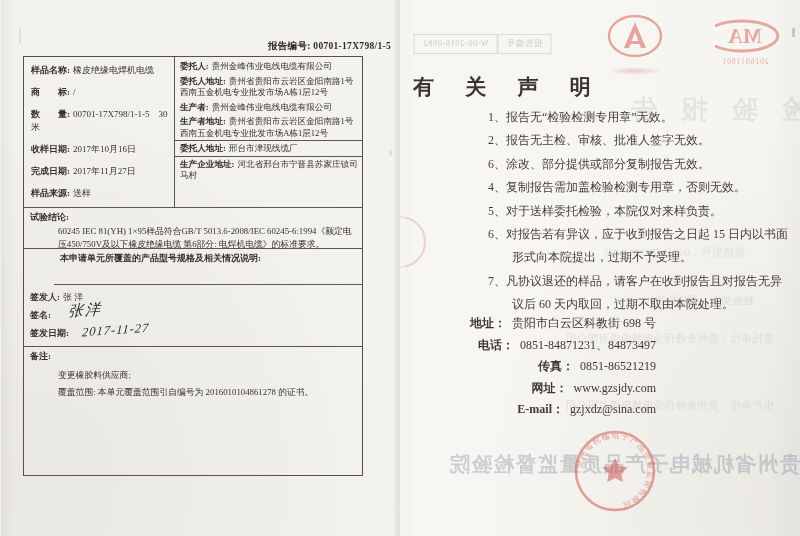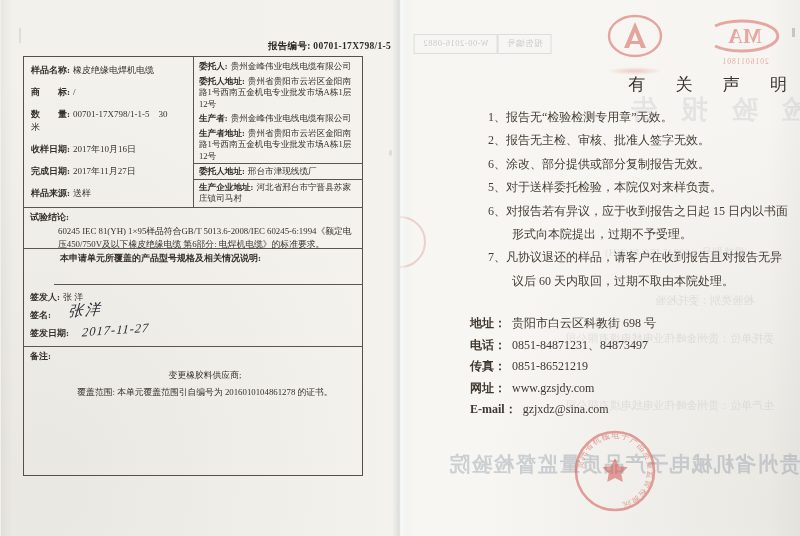--- a/index.html
+++ b/index.html
@@ -24,47 +24,47 @@
     position:absolute; left:392px; top:0; width:16px; height:536px;
     background:linear-gradient(90deg, transparent, rgba(150,165,175,.25) 45%, rgba(255,255,255,.6) 55%, transparent);
     pointer-events:none;
   }
 
   
   .report-no { position:absolute; left:0; top:40px; width:390px; text-align:right;
     font-size:9.5px; font-weight:bold; color:#2e2b27; letter-spacing:.3px; }
   .lp-table { position:absolute; left:22px; top:56px; width:340px; height:420px;
     border:1.6px solid #55514a; color:#35312c; }
-  .lp-top { display:flex; height:151px; border-bottom:1.2px solid #5a564f;gap:19px; }
+  .lp-top { display:flex; height:151px; border-bottom:1.2px solid #5a564f; }
   .lp-col-left { width:150px; display:flex; flex-direction:column; justify-content:space-around;
     padding:3px 2px 3px 7px; font-size:9px; }
   .lp-col-right { flex:1; border-left:1.2px solid #5a564f; font-size:8.6px; position:relative; }
   .rrow { padding:2px 3px 1px 5px; line-height:11.5px; }
   .rrow.bt { border-top:1.1px solid #5a564f; }
   .lbl { font-weight:600; margin-right:3px; }
   .lp-sec { border-bottom:1.2px solid #5a564f; padding:3px 6px 2px 6px; font-size:9px; }
   .lp-sec .body { padding:1px 4px 2px 28px; font-size:8.8px; line-height:12.5px; }
   .sec-conc { height:41px; }
   .sec-cov  { height:36px;margin-left:30px; }
   .sec-sign { height:62px; position:relative; }
   .sec-sign .line { line-height:18px; }
   .script { font-style:italic; color:#2c2a33; transform:rotate(-4deg) skewX(-8deg); display:inline-block; }
   .sig-name { position:absolute; left:44px; top:16px; font-size:15px; letter-spacing:2px; }
   .sig-date { position:absolute; left:58px; top:38px; font-size:12.5px; letter-spacing:1px; }
   .sec-rem { border-bottom:none; height:131px; }
-  .sec-rem .body { padding-top:4px; line-height:17px;text-align:center; }
-
-  
-  .rp-title { position:absolute; left:0; top:73px; width:100%; text-align:right;
-    font-size:17px; font-weight:normal; letter-spacing:13px; color:#3a352e; text-indent:13px; }
+  .sec-rem .body { padding-top:4px; line-height:17px; }
+
+  
+  .rp-title { position:absolute; left:0; top:73px; width:100%; text-align:left;
+    font-size:21px; font-weight:bold; letter-spacing:13px; color:#3a352e; text-indent:13px; }
   .stmts { position:absolute; left:52px; top:106px; width:338px; font-size:12px;
     color:#433d35; }
   .stmt { line-height:23.4px; padding-left:24px; text-indent:-24px;margin-left:36px; }
   .contact { position:absolute; left:70px; top:313px; font-size:12px; color:#3e3830; }
-  .contact .crow { line-height:21.6px; }
+  .contact .crow { line-height:21.6px;text-align:right; }
   .contact .lbl { font-weight:600; margin-right:6px; }
 
   
   .mir { transform:scaleX(-1); }
   .bleed-boxes { position:absolute; left:14px; top:34px; display:flex; opacity:.5; }
   .bleed-boxes .bx { border:1px solid rgba(150,153,160,.55); color:rgba(125,130,142,.75);
     font-size:8.5px; padding:3px 8px; letter-spacing:.5px; white-space:nowrap; }
   .bleed-title { position:absolute; left:228px; top:92px; width:180px; font-size:26px; font-weight:bold;
     letter-spacing:9px; color:rgba(130,138,152,.16); white-space:nowrap; }
   .bleed-line { position:absolute; font-size:11px; color:rgba(120,130,146,.17); white-space:nowrap; }
@@ -185,20 +185,21 @@
         <path d="M43 30 l3.9 8 8.8 1.2 -6.4 6.2 1.5 8.7 -7.8 -4.1 -7.8 4.1 1.5 -8.7 -6.4 -6.2 8.8 -1.2 Z" fill="#cf4a42"></path>
       </svg>
     </div>
 
     <div class="rp-title">有 关 声 明</div>
 
     <div class="stmts">
       <div class="stmt">1、报告无“检验检测专用章”无效。</div>
       <div class="stmt">2、报告无主检、审核、批准人签字无效。</div>
       <div class="stmt">6、涂改、部分提供或部分复制报告无效。</div>
+      <div class="stmt">4、复制报告需加盖检验检测专用章，否则无效。</div>
       <div class="stmt">5、对于送样委托检验，本院仅对来样负责。</div>
       <div class="stmt">6、对报告若有异议，应于收到报告之日起 15 日内以书面形式向本院提出，过期不予受理。</div>
       <div class="stmt">7、凡协议退还的样品，请客户在收到报告且对报告无异议后 60 天内取回，过期不取由本院处理。</div>
     </div>
 
     <div class="contact">
       <div class="crow"><span class="lbl">地址：</span><span>贵阳市白云区科教街 698 号</span></div>
       <div class="crow"><span class="lbl">电话：</span><span>0851-84871231、84873497</span></div>
       <div class="crow"><span class="lbl">传真：</span><span>0851-86521219</span></div>
       <div class="crow"><span class="lbl">网址：</span><span>www.gzsjdy.com</span></div>

